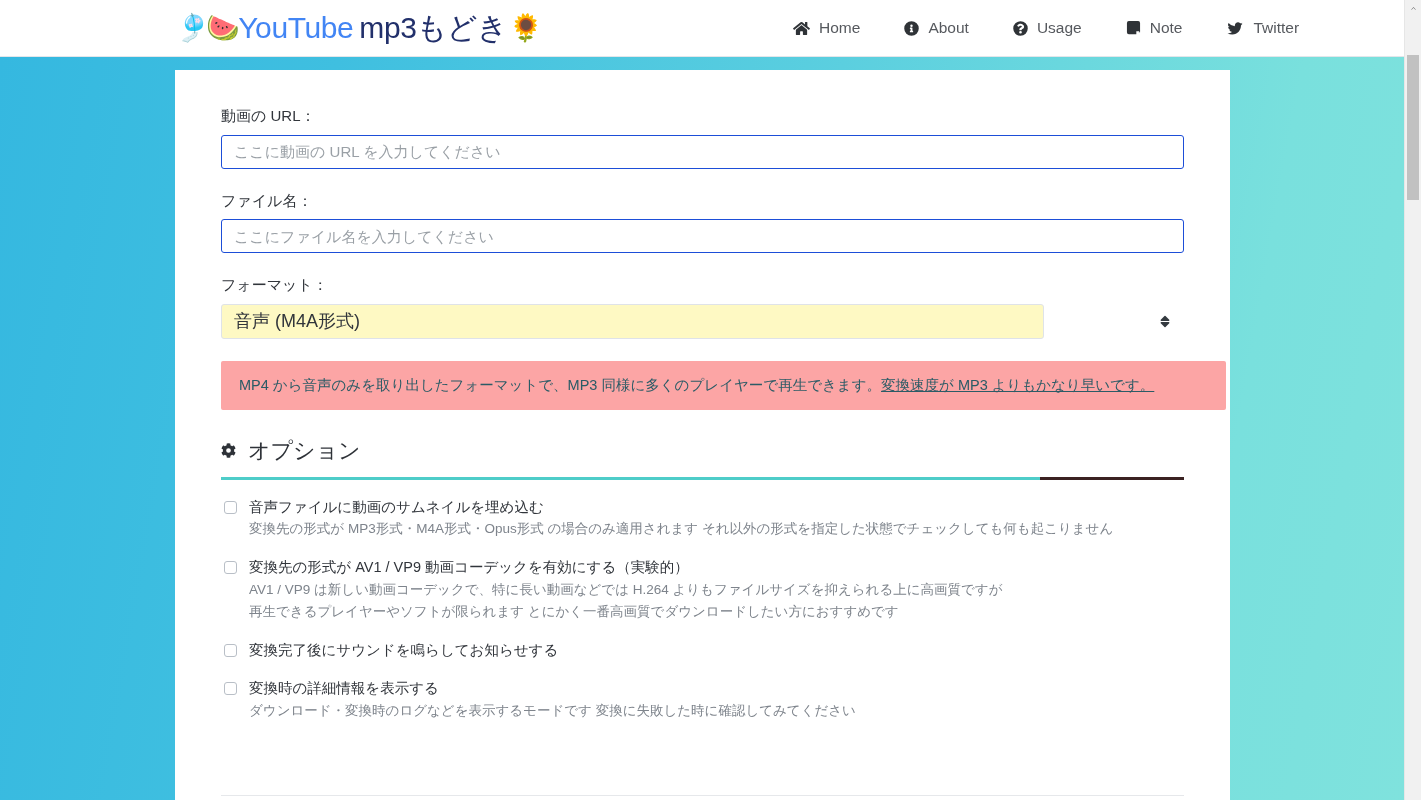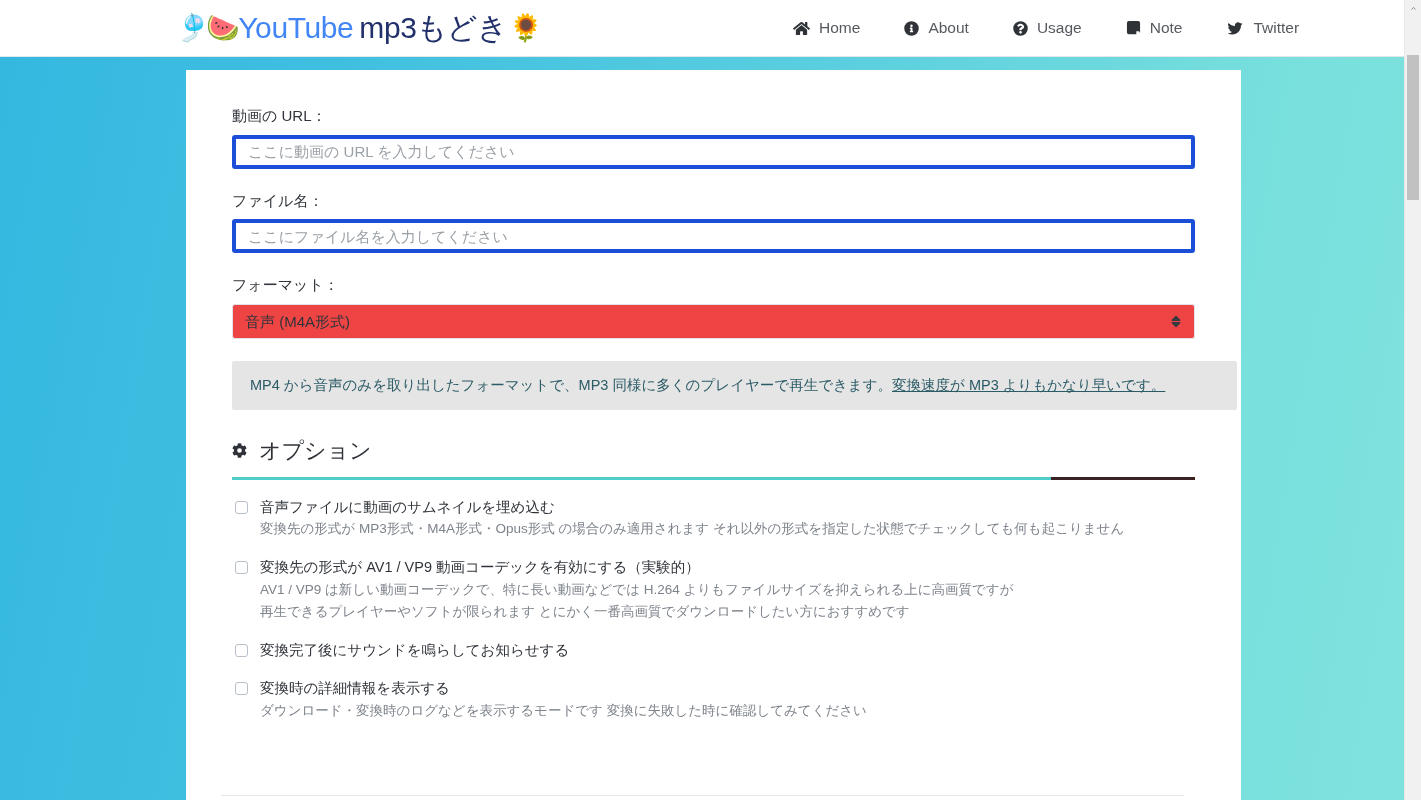--- a/index.html
+++ b/index.html
@@ -89,21 +89,21 @@
     top: 57px; left: 0;
     width: 1404px;
     height: 743px;
     background: linear-gradient(100deg, #35b8e0 0%, #3fbfe0 22%, #5bcfdf 55%, #79e0dd 85%, #7fe2dd 100%);
   }
 
   
   #card {
     position: absolute;
     top: 70px;
-    left: 186px;
+    left: 175px;
     width: 1055px;
     height: 730px;
     background: #ffffff;
     z-index: 2;
     overflow: hidden;
   }
   #card-inner {
     padding: 36px 46px 0 46px;
   }
 
@@ -116,61 +116,61 @@
   }
   .text-input {
     display: block;
     width: 963px;
     height: 34px;
     padding: 6px 12px;
     font-size: 15px;
     font-family: inherit;
     color: #31353b;
     background: #ffffff;
-    border: 4px solid #1d4ed8;
+    border: 1px solid #1d4ed8;
     border-radius: 3px;
     outline: none;
   }
   .text-input::placeholder { color: #9aa0a6; }
   .field-block { margin-bottom: 22px; }
 
   .select-wrap {
     position: relative;
     width: 963px;
     height: 35px;
   }
   .select-box {
-    width: 963px;
+    width: 823px;
     height: 35px;
     padding: 6px 12px;
-    font-size: 15px;
+    font-size: 18px;
     font-family: inherit;
     color: #31353b;
-    background: #ef4444;
+    background: #fef9c3;
     border: 1px solid #dfe3e8;
     border-radius: 3px;
     outline: none;
     appearance: none;
     -webkit-appearance: none;
     cursor: pointer;
   }
   .select-arrow {
     position: absolute;
     right: 14px; top: 50%;
     transform: translateY(-50%);
     pointer-events: none;
     width: 10px; height: 16px;
   }
   .select-arrow svg { display: block; fill: #343a40; }
 
   
   #alert {
     margin-top: 20px;
     width: 1005px;
-    background: #e5e5e5;
+    background: #fca5a5;
     color: #2b5b66;
     font-size: 14.5px;
     line-height: 1.45;
     padding: 14px 18px;
     border-radius: 2px;
   }
   #alert a {
     color: #2b5b66;
     text-decoration: underline;
   }

